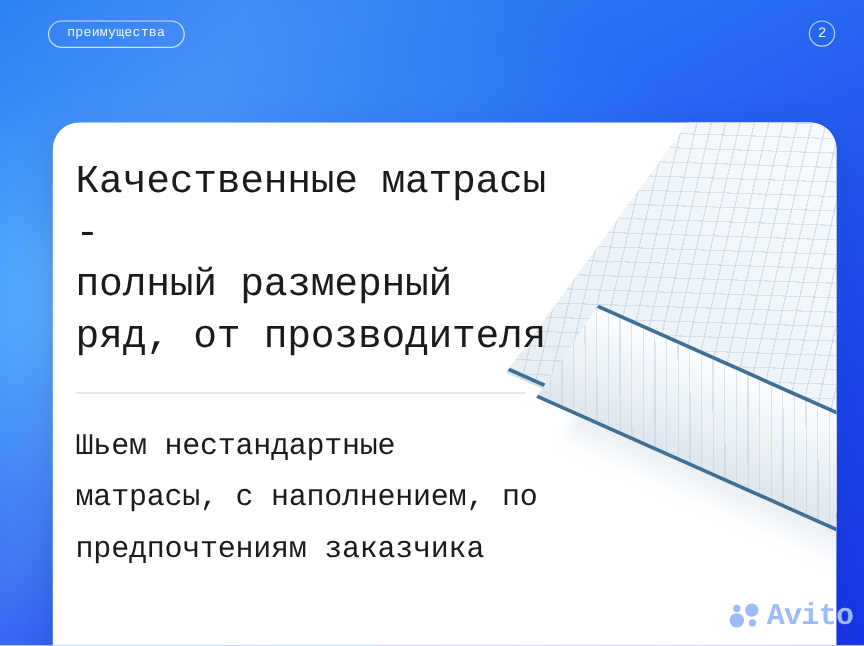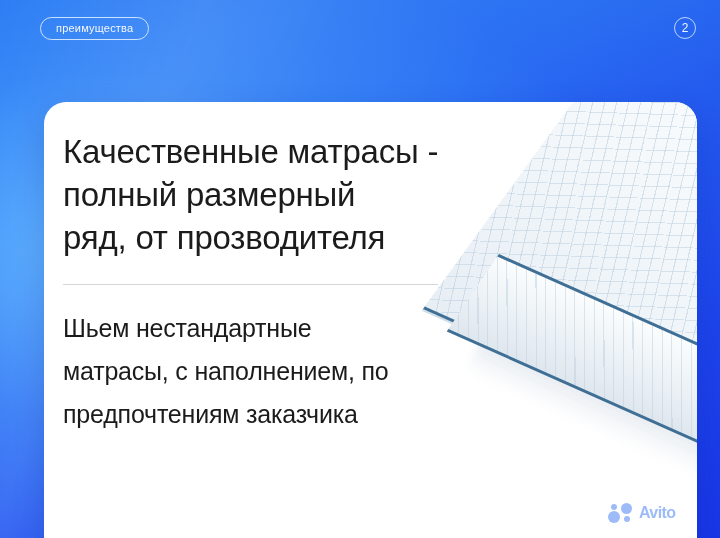--- a/index.html
+++ b/index.html
@@ -24,20 +24,21 @@
           rgba(56,140,250,0.55) 34%,
           rgba(40,96,246,0.12) 62%,
           rgba(30,70,244,0.0) 82%),
       linear-gradient(157deg,
           #2a7cf2 0%,
           #2f7df3 16%,
           #2a6ef2 34%,
           #2458f0 54%,
           #1f47ef 74%,
           #1b3aed 100%);
+    font-family: Liberation Mono, monospace;
   }
 
   
   #stage::before {
     content: "";
     position: absolute;
     inset: 0;
     background: linear-gradient(112deg,
         rgba(255,255,255,0.00) 0%,
         rgba(255,255,255,0.10) 22%,
@@ -221,21 +222,21 @@
     border-radius: 50%;
     background: #9dbbf8;
     display: block;
   }
   .wm-c1 { width: 12px; height: 12px; left: 0px;  top: 9px;  }
   .wm-c2 { width: 11px; height: 11px; left: 13px; top: 1px;  }
   .wm-c3 { width: 6px;  height: 6px;  left: 3px;  top: 2px;  }
   .wm-c4 { width: 6px;  height: 6px;  left: 16px; top: 14px; }
   .wm-text {
     color: #9dbbf8;
-    font-size: 16px;
+    font-size: 25px;
     font-weight: bold;
     letter-spacing: -0.6px;
     line-height: 1;
   }
 </style>
 </head>
 <body>
 
 <div id="stage">
 

